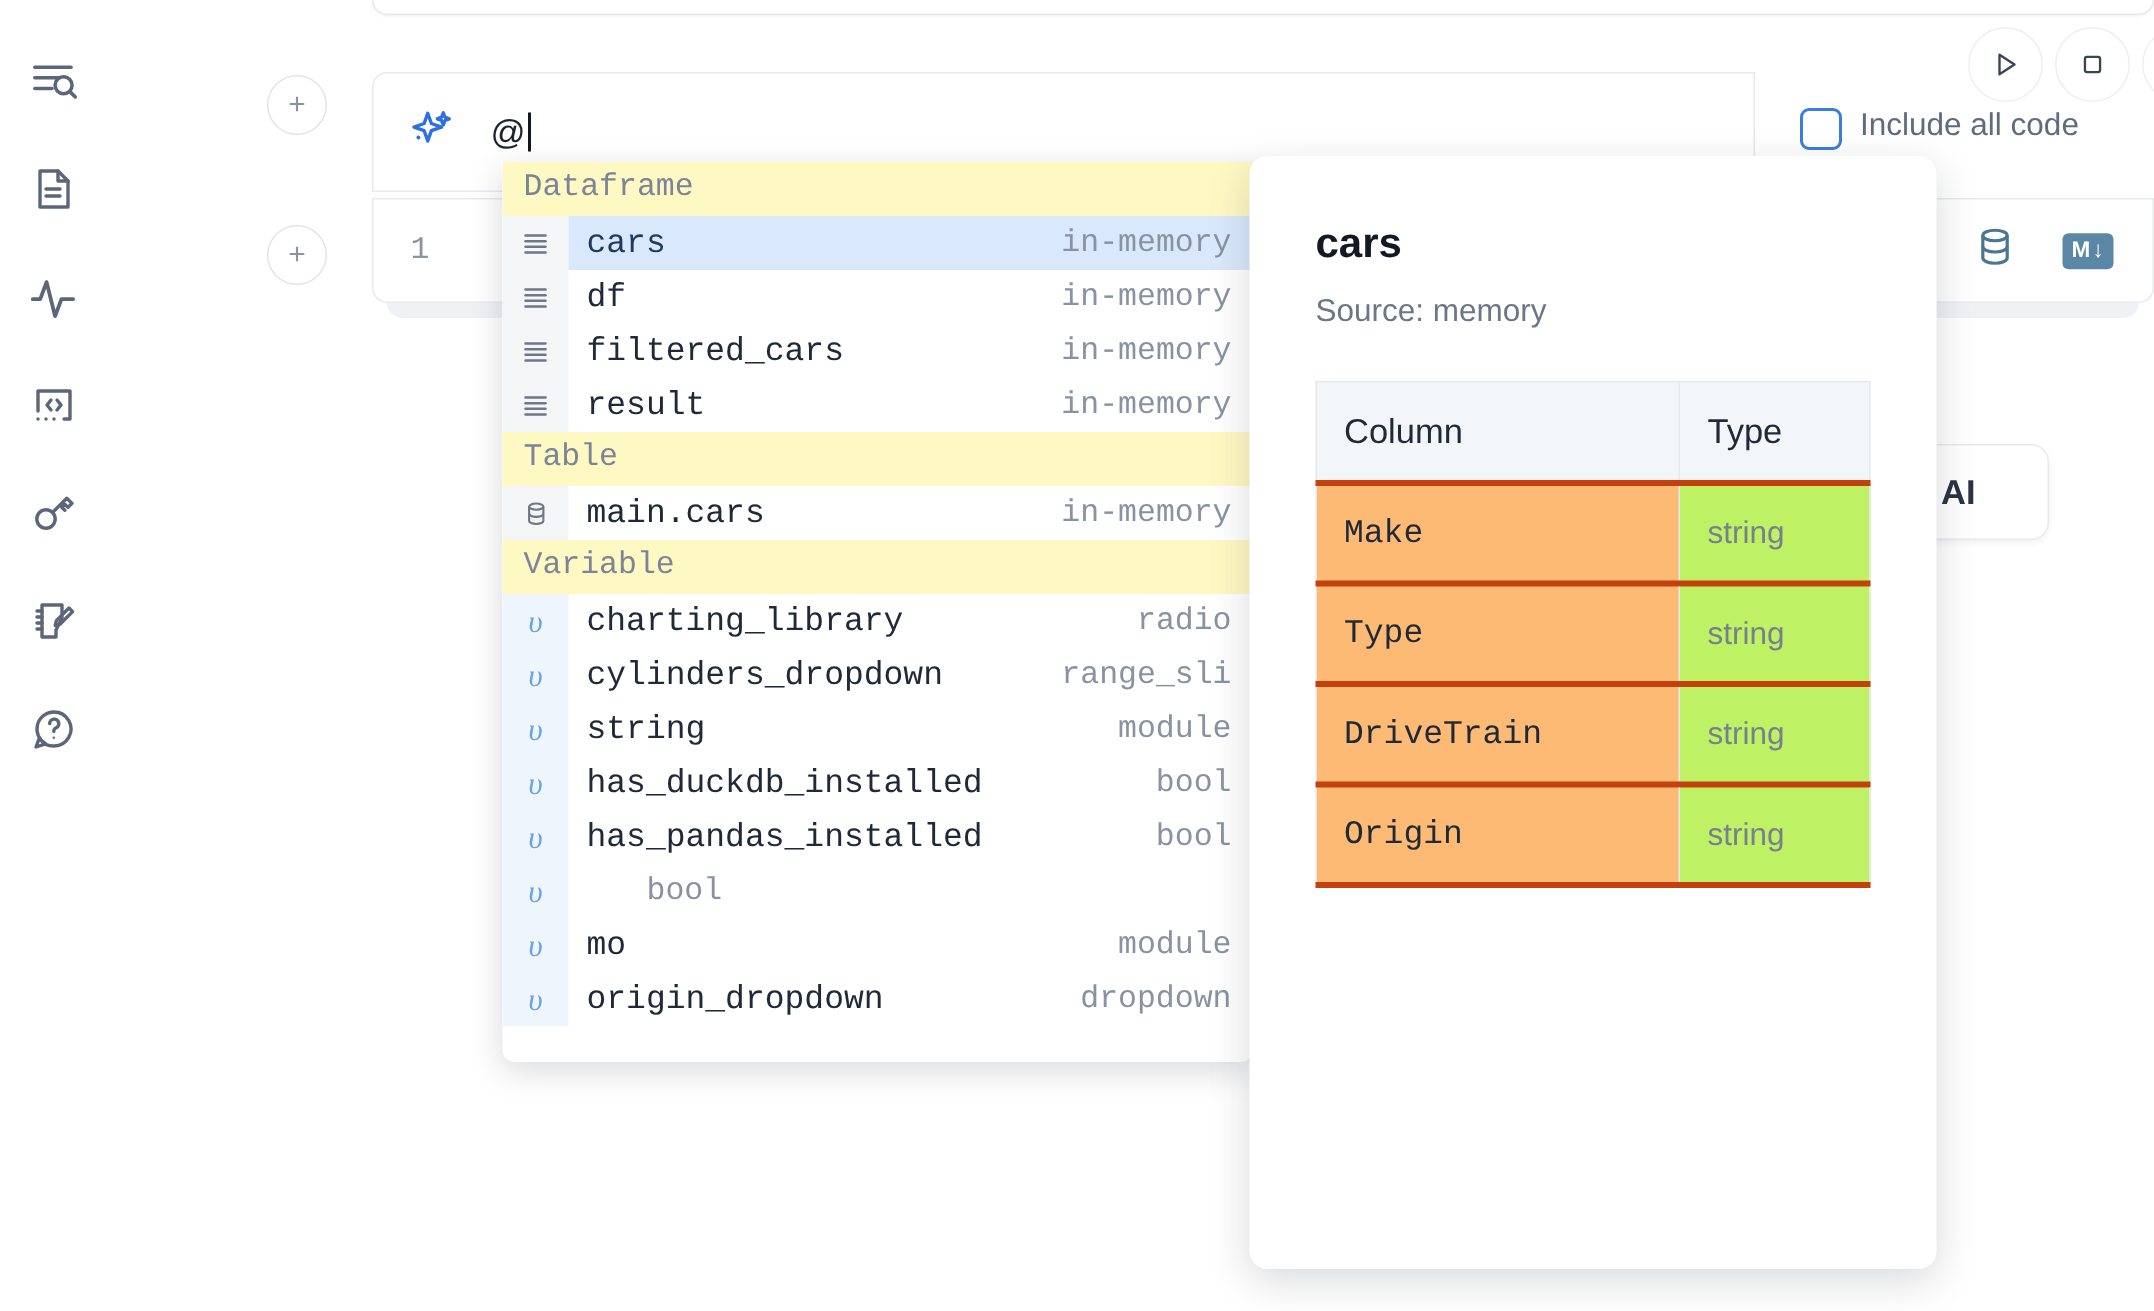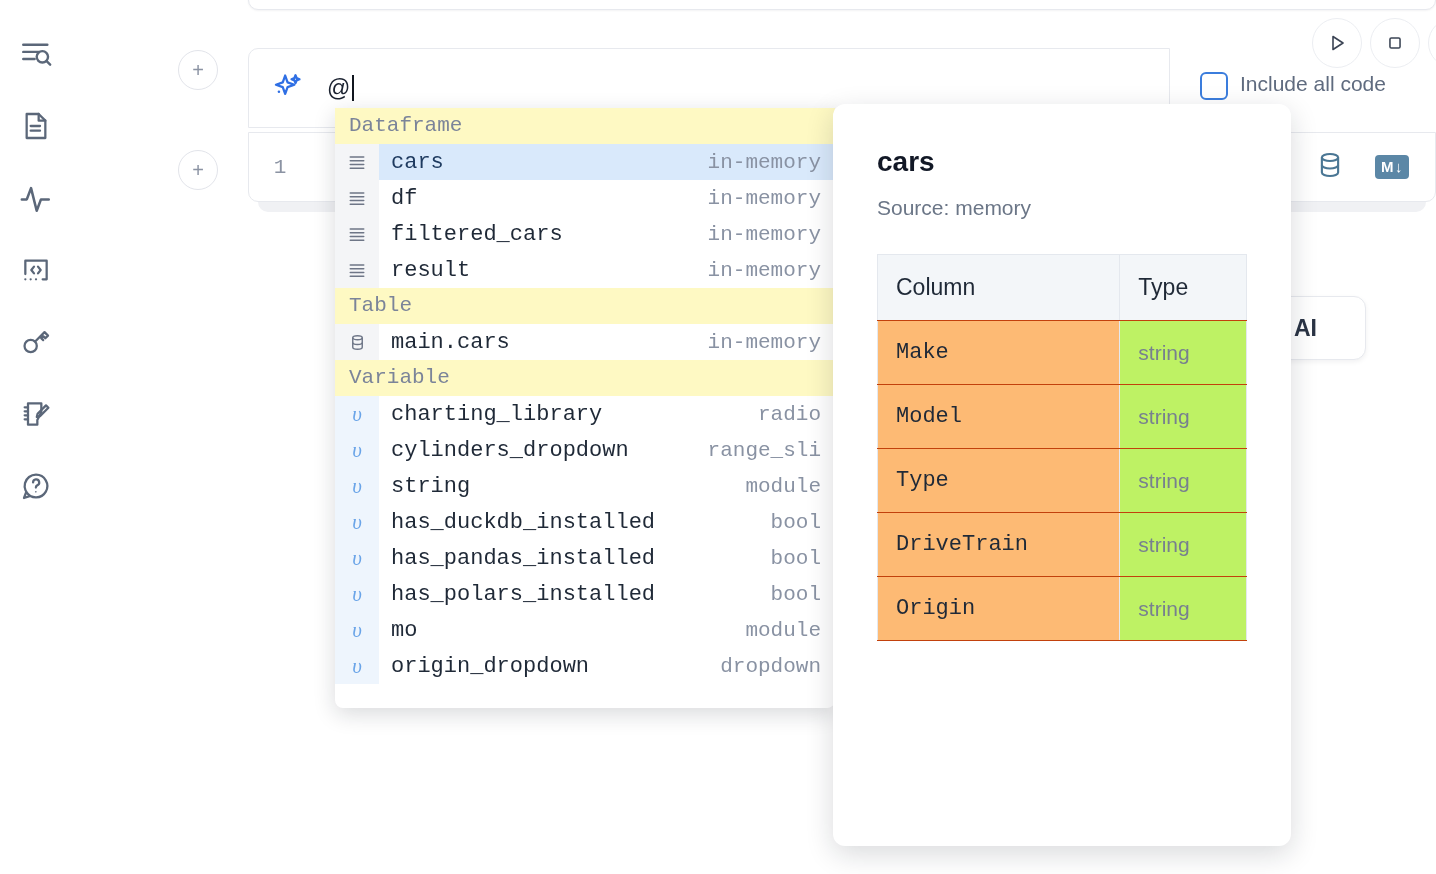--- a/index.html
+++ b/index.html
@@ -159,21 +159,21 @@
   }
   .pv-title { font-size: 28px; font-weight: bold; color: #121826; }
   .pv-source { font-size: 21px; color: #6b7687; margin-top: 18px; }
   .pv-chip {
     margin-top: 26px; background: #f1f4f8; border-radius: 8px;
     padding: 14px 18px; font-size: 22px; color: #1f2937;
   }
   .pv-table { margin-top: 34px; border: 1px solid #e4e8ee; border-bottom: none;
     width: 100%; border-collapse: collapse; }
   .pv-table th, .pv-table td {
-    border-bottom: 1px solid #c2410c; border-right: 1px solid #e4e8ee;
+    border-bottom: 4px solid #c2410c; border-right: 1px solid #e4e8ee;
     text-align: left; padding: 19px 18px;
   }
   .pv-table th:last-child, .pv-table td:last-child { border-right: none; }
   .pv-table th {
     background: #f3f6f9; font-weight: normal;
     font-size: 23px; color: #1f2937;
   }
   .pv-table td.col {
     font-family: "Liberation Mono", monospace; font-size: 22px; color: #1f2937;
     background: #fdba74;
@@ -416,21 +416,20 @@
           <span class="ac-label-wrap">
             <span class="ac-name">has_pandas_installed</span>
             <span class="ac-type">bool</span>
           </span>
         </div>
         <div class="ac-item var">
           <span class="ac-gut">
             <span>υ</span>
           </span>
           <span class="ac-label-wrap">
-            <span class="ac-name">has_polars_installed</span>
             <span class="ac-type">bool</span>
           </span>
         </div>
         <div class="ac-item var">
           <span class="ac-gut">
             <span>υ</span>
           </span>
           <span class="ac-label-wrap">
             <span class="ac-name">mo</span>
             <span class="ac-type">module</span>
@@ -457,24 +456,20 @@
           <th>Column</th>
           <th>Type</th>
         </tr>
       </thead>
       <tbody id="pv-body">
           <tr>
             <td class="col">Make</td>
             <td class="typ">string</td>
           </tr>
           <tr>
-            <td class="col">Model</td>
-            <td class="typ">string</td>
-          </tr>
-          <tr>
             <td class="col">Type</td>
             <td class="typ">string</td>
           </tr>
           <tr>
             <td class="col">DriveTrain</td>
             <td class="typ">string</td>
           </tr>
           <tr>
             <td class="col">Origin</td>
             <td class="typ">string</td>

